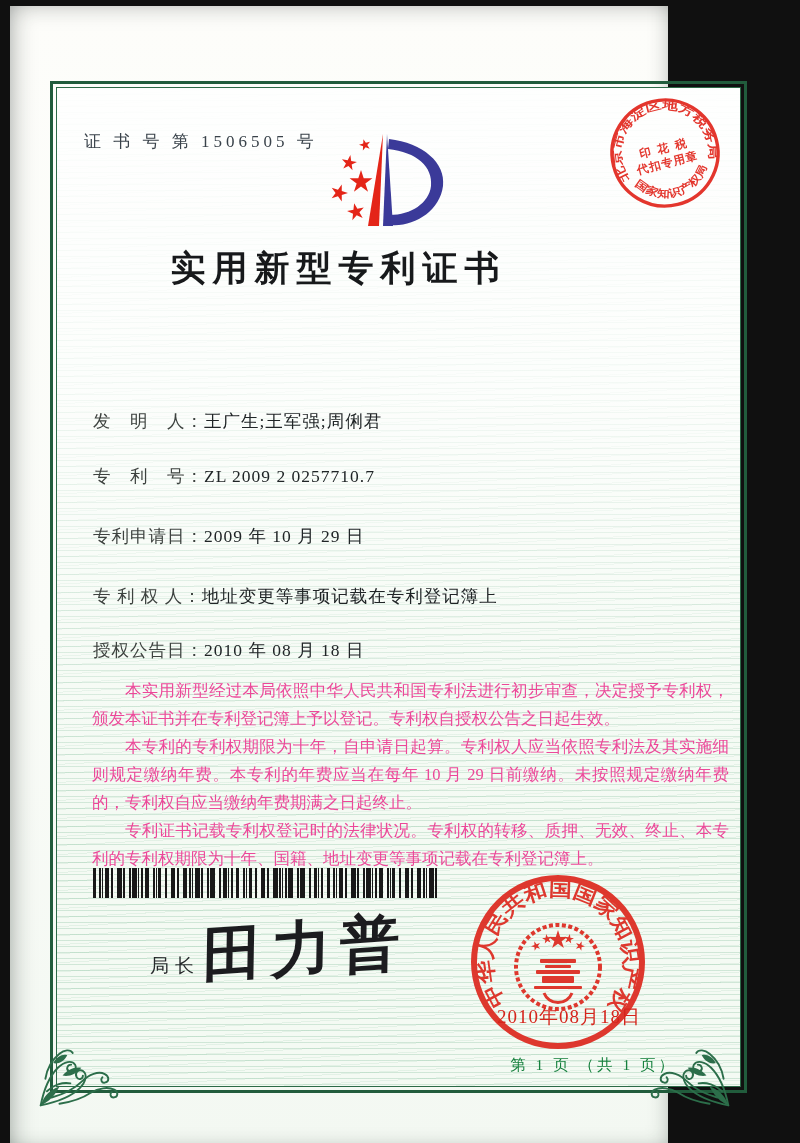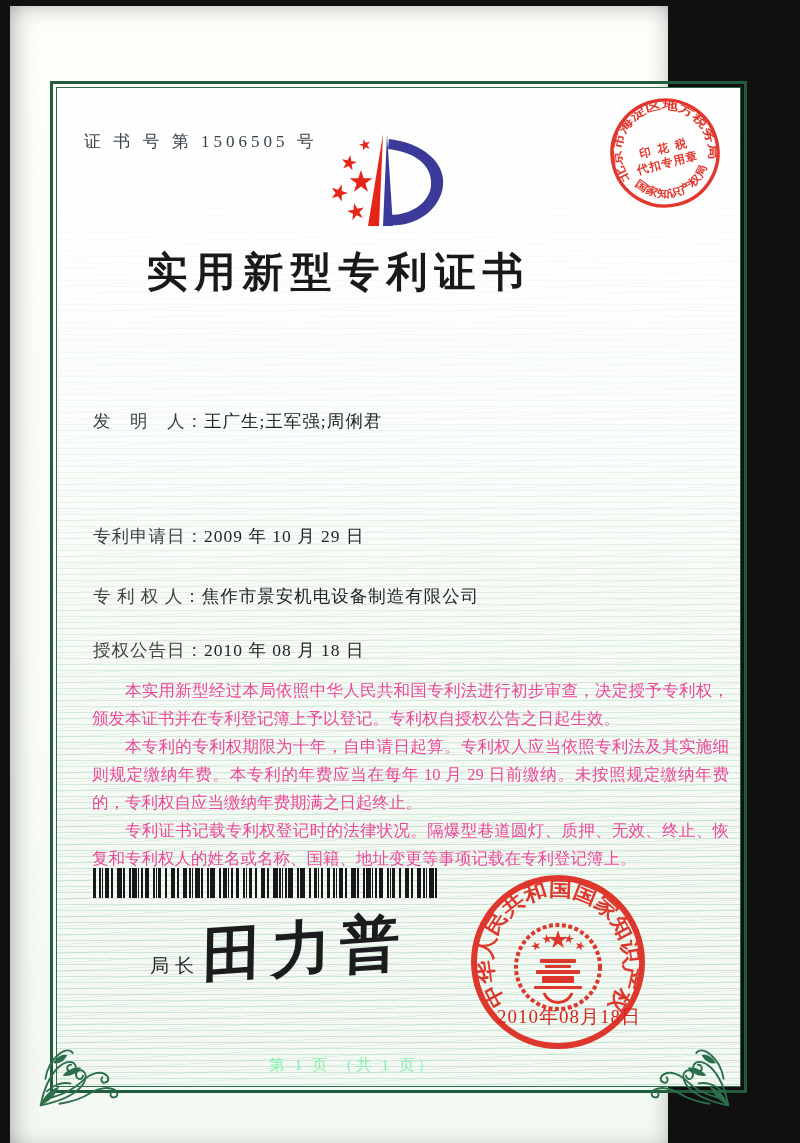--- a/index.html
+++ b/index.html
@@ -32,21 +32,21 @@
     position:absolute; inset:0;
     background:linear-gradient(180deg, rgba(255,255,255,.95) 0%, rgba(255,255,255,.75) 30%, rgba(255,255,255,.25) 55%, rgba(255,255,255,0) 75%);
   }
   .cert-no {
     position:absolute; left:84px; top:124px;
     font-size:17px; letter-spacing:4px; color:#39424a; white-space:nowrap;
   }
   .logo { position:absolute; left:325px; top:126px; width:130px; height:102px; }
   .doc-title {
     position:absolute; left:0; right:0; top:239px; text-align:center;
-    font-size:41px; font-weight:600; letter-spacing:7px; color:#17191b; white-space:nowrap;
+    font-size:35px; font-weight:600; letter-spacing:7px; color:#17191b; white-space:nowrap;
   }
   .field { position:absolute; left:93px; font-size:17.5px; color:#2c3133; white-space:nowrap; letter-spacing:1px; }
   .field .lab { color:#3d423f; }
   .field .val { color:#202527; }
   .f0{top:344px}.f1{top:403px}.f2{top:458px}.f3{top:518px}.f4{top:578px}.f5{top:632px}
   .body-text {
     position:absolute; left:92px; top:671px; width:637px;
     font-size:16.5px; line-height:28px; color:#ec4899; text-align:justify;
   }
   .body-text p { margin:0; text-indent:2em; }
@@ -67,22 +67,22 @@
     font-size:60px; font-weight:600; letter-spacing:9px; color:#1c1c1f;
     transform:rotate(-4deg) skewX(-5deg); white-space:nowrap;
   }
   .seal { position:absolute; left:458px; top:856px; width:200px; height:200px; }
   .seal-date {
     position:absolute; left:497px; top:998px; width:150px;
     font-size:19px; font-weight:400; color:#d5251c; letter-spacing:1px; white-space:nowrap;
   }
   .stamp { position:absolute; left:607px; top:89px; width:116px; height:116px; transform:rotate(-14deg); }
   .footer {
-    position:absolute; left:0; right:0; top:1049px; text-align:center;
-    font-size:15.5px; letter-spacing:3px; color:#86efac;padding-left:28px;
+    position:absolute; left:0; right:0; top:1049px; text-align:right;
+    font-size:15.5px; letter-spacing:3px; color:#15803d;padding-left:28px;
   }
   .flourish { position:absolute; width:96px; height:86px; }
   .fl-bl { left:31px; top:1018px; }
   .fl-br { left:642px; top:1018px; transform:scaleX(-1); }
 </style>
 </head>
 <body>
 
 <div class="photo">
   <div class="page">
@@ -131,34 +131,37 @@
       <polygon points="62,2 68,94 58,94"></polygon>
       <path d="M64 7 C 98 11 121 31 118 54 C 115 79 89 95 66 93 L 65 83 C 86 83 104 71 106 54 C 108 35 92 20 63 17 Z"></path>
     </g>
   </svg>
 
   <div class="doc-title">实用新型专利证书</div>
 
   <div class="field f1">
     <span class="lab">发　明　人：</span><span class="val">王广生;王军强;周俐君</span>
   </div>
+  <div class="field f2">
+    <span class="lab">专　利　号：</span><span class="val">ZL 2009 2 0257710.7</span>
+  </div>
   <div class="field f3">
     <span class="lab">专利申请日：</span><span class="val">2009 年 10 月 29 日</span>
   </div>
   <div class="field f4">
-    <span class="lab">专 利 权 人：</span><span class="val">焦作市景安机电设备制造有限公司</span>
+    <span class="lab">专 利 权 人：</span><span class="val">地址变更等事项记载在专利登记簿上</span>
   </div>
   <div class="field f5">
     <span class="lab">授权公告日：</span><span class="val">2010 年 08 月 18 日</span>
   </div>
 
   <div class="body-text">
     <p>本实用新型经过本局依照中华人民共和国专利法进行初步审查，决定授予专利权，颁发本证书并在专利登记簿上予以登记。专利权自授权公告之日起生效。</p>
     <p>本专利的专利权期限为十年，自申请日起算。专利权人应当依照专利法及其实施细则规定缴纳年费。本专利的年费应当在每年 10 月 29 日前缴纳。未按照规定缴纳年费的，专利权自应当缴纳年费期满之日起终止。</p>
-    <p>专利证书记载专利权登记时的法律状况。隔爆型巷道圆灯、质押、无效、终止、恢复和专利权人的姓名或名称、国籍、地址变更等事项记载在专利登记簿上。</p>
+    <p>专利证书记载专利权登记时的法律状况。专利权的转移、质押、无效、终止、本专利的专利权期限为十年、国籍、地址变更等事项记载在专利登记簿上。</p>
   </div>
 
   <div class="barcode"></div>
 
   <div class="sig-role">局长</div>
   <div class="sig-name">田力普</div>
 
   <svg class="seal" viewBox="-100 -100 200 200">
     <g opacity="0.93">
       <circle cx="0" cy="0" r="84" fill="none" stroke="#dd2a20" stroke-width="6"></circle>

